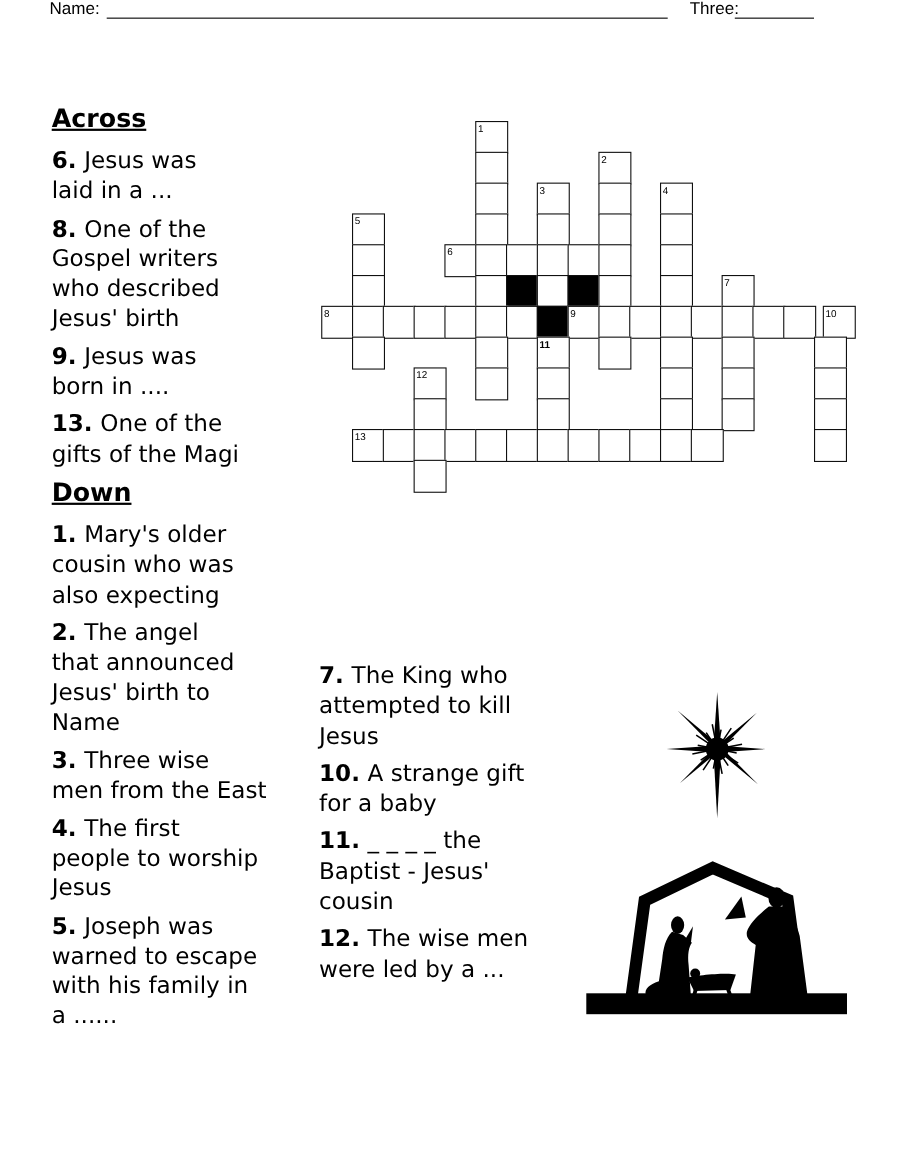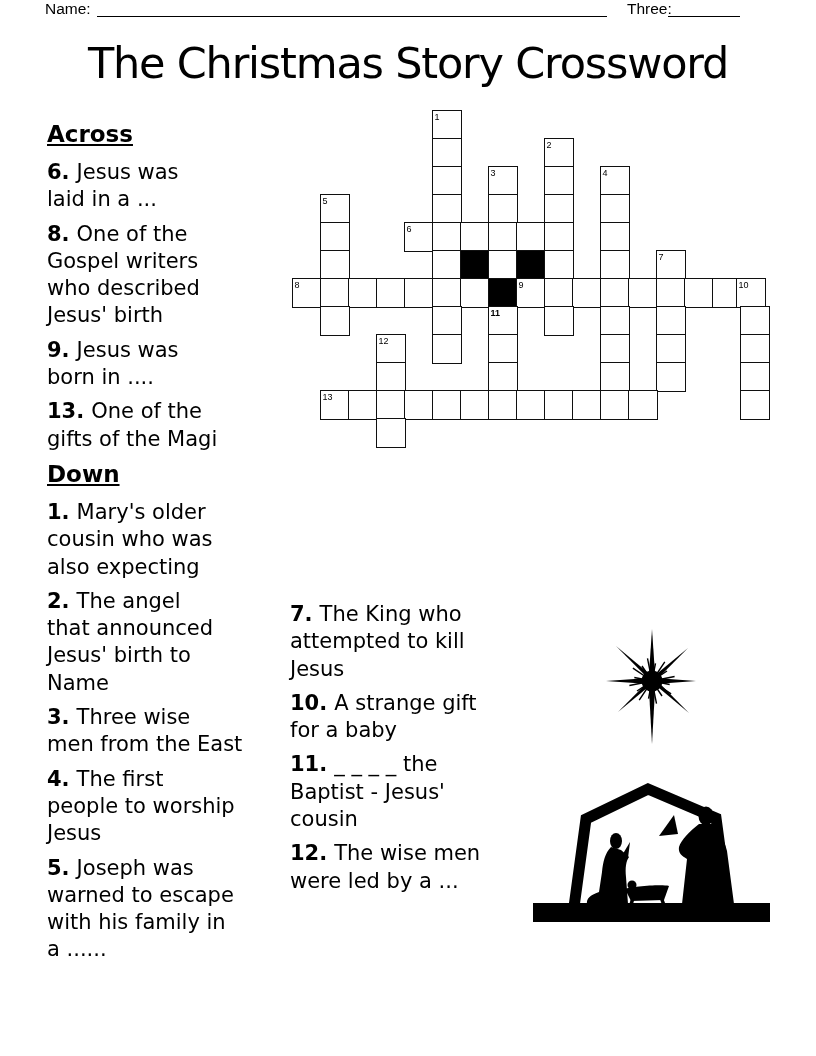--- a/index.html
+++ b/index.html
@@ -14,21 +14,21 @@
   .fill-line { position:absolute; top:0; height:16px; border-bottom:1.5px solid #000; }
   .name-line { left:97px; width:510px; }
   .date-line { left:668px; width:72px; }
   
   .title {
     position:absolute; top:36px; left:0; width:816px; text-align:center;
     font-size:43px; letter-spacing:-1.2px; line-height:54px; font-weight:400; color:#000;
   }
   
   .clue-col { position:absolute; }
-  .col1 { left:47px; top:120px; width:240px; }
+  .col1 { left:47px; top:94px; width:240px; }
   .col2 { left:290px; top:601px; width:240px; }
   .clue-head {
     font-size:23px; font-weight:bold; line-height:28px; margin:0 0 11px 0;
     text-decoration:underline; text-decoration-thickness:2px; text-underline-offset:2px;
   }
   .clue { font-size:21px; line-height:27.3px; margin:0 0 7px 0; }
   .clue .n { font-weight:bold; margin-right:7px; }
   .clue .t { white-space:pre-line; }
   
   .grid { position:absolute; left:292px; top:110px; width:478px; height:338px; }
@@ -48,21 +48,20 @@
 </head>
 <body>
 
 <div class="page">
 
   <span class="hdr-label name-label">Name:</span>
   <div class="fill-line name-line"></div>
   <span class="hdr-label date-label">Three:</span>
   <div class="fill-line date-line"></div>
 
-  <div class="title">The Christmas Story Crossword</div>
 
   <div class="grid">
       <div class="cell" style="left: 140px; top: 0px;">
         <span class="num">1</span>
       </div>
       <div class="cell" style="left: 140px; top: 28px;"></div>
       <div class="cell" style="left: 252px; top: 28px;">
         <span class="num">2</span>
       </div>
       <div class="cell" style="left: 140px; top: 56px;"></div>
@@ -113,21 +112,21 @@
       <div class="cell" style="left: 224px; top: 168px;">
         <span class="num">9</span>
       </div>
       <div class="cell" style="left: 252px; top: 168px;"></div>
       <div class="cell" style="left: 280px; top: 168px;"></div>
       <div class="cell" style="left: 308px; top: 168px;"></div>
       <div class="cell" style="left: 336px; top: 168px;"></div>
       <div class="cell" style="left: 364px; top: 168px;"></div>
       <div class="cell" style="left: 392px; top: 168px;"></div>
       <div class="cell" style="left: 420px; top: 168px;"></div>
-      <div class="cell" style="left: 444px; top: 168px;">
+      <div class="cell" style="left: 456px; top: 168px;">
         <span class="num">10</span>
       </div>
       <div class="cell" style="left: 28px; top: 196px;"></div>
       <div class="cell" style="left: 140px; top: 196px;"></div>
       <div class="cell" style="left: 196px; top: 196px; font-weight: bold;">
         <span class="num">11</span>
       </div>
       <div class="cell" style="left: 252px; top: 196px;"></div>
       <div class="cell" style="left: 308px; top: 196px;"></div>
       <div class="cell" style="left: 364px; top: 196px;"></div>

